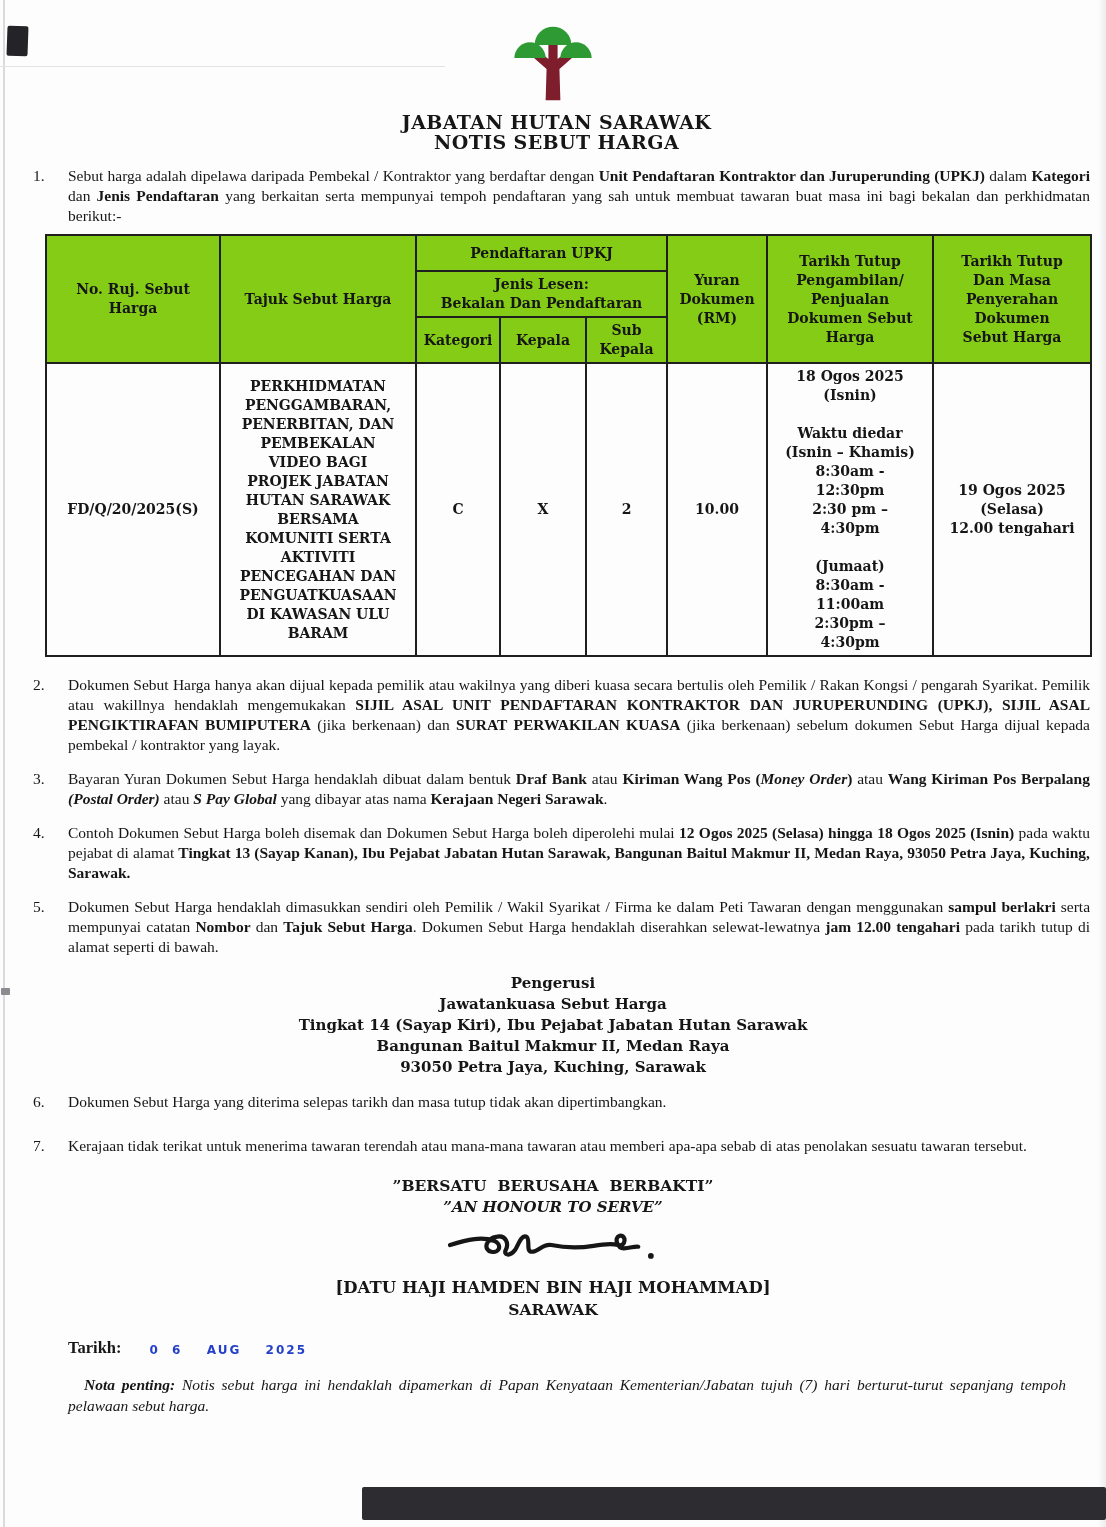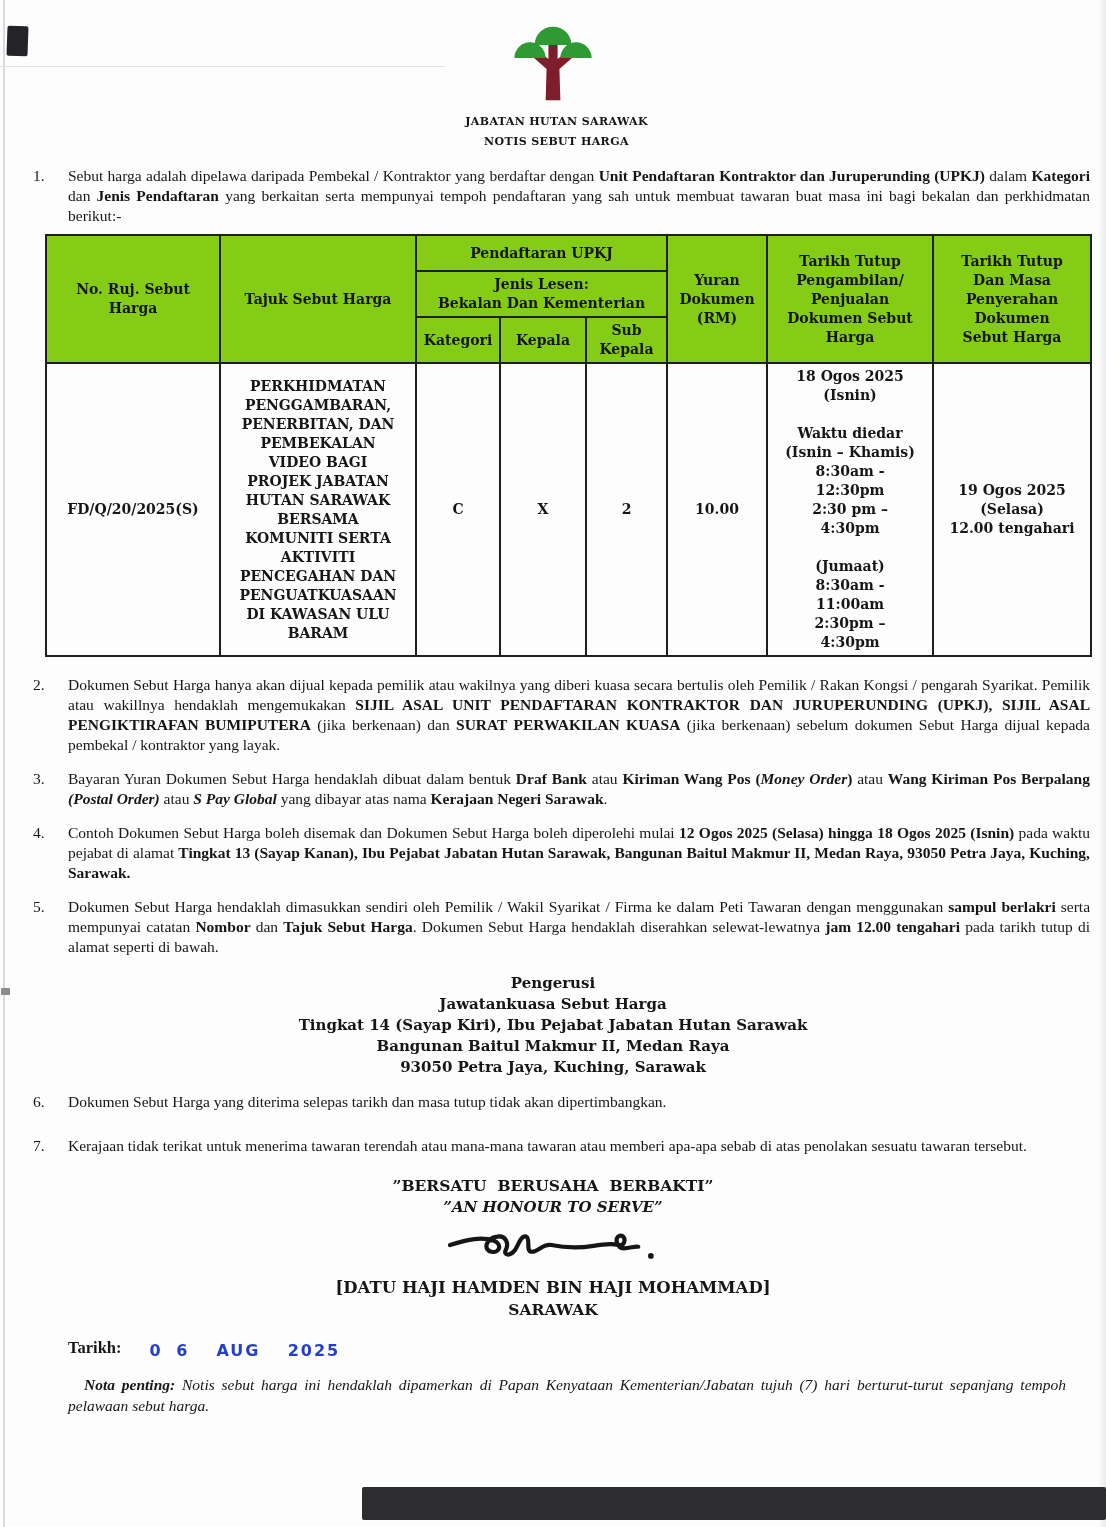--- a/index.html
+++ b/index.html
@@ -12,21 +12,21 @@
   .edge-left { position:absolute; left:3px; top:0; bottom:0; width:2px; background:#dadadf; }
   .edge-right { position:absolute; right:0; top:0; bottom:0; width:8px; background:linear-gradient(to left,#ececef,rgba(255,255,255,0)); }
   .faint-line-top { position:absolute; left:0; top:66px; width:445px; height:1px; background:#e3e3e6; }
   .mark-top-left { position:absolute; left:7px; top:26px; width:21px; height:30px; background:#242428; transform:rotate(2deg); border-radius:2px; }
   .mark-left-small { position:absolute; left:1px; top:988px; width:9px; height:7px; background:#8b8b90; border-radius:1px; }
   .bottom-bar { position:absolute; left:362px; right:0; bottom:7px; height:33px; background:#2d2d31; border-radius:2px; }
 
   
   .hdr { padding-top:12px; text-align:center; }
   .logo { display:inline-block; width:92px; height:86px; }
-  .title { font-family:"DejaVu Serif", serif; font-weight:bold; font-size:11px; letter-spacing:0.4px; line-height:20px;margin-left:7px; }
+  .title { font-family:"DejaVu Serif", serif; font-weight:bold; font-size:19px; letter-spacing:0.4px; line-height:20px;margin-left:7px; }
   .title.first { margin-top:4px; }
 
   
   .para { display:flex; margin:0 16px 0 33px; font-size:15.5px; line-height:20px; }
   .pnum { flex:none; width:35px; }
   .ptxt { flex:1; text-align:justify; }
   .ptxt .b { font-weight:bold; }
   .ptxt .i { font-style:italic; }
   .mt14 { margin-top:14px; } .mt18 { margin-top:18px; } .mt24 { margin-top:24px; }
 
@@ -51,21 +51,21 @@
     font-style:italic; font-size:15px; }
   .sig-wrap { margin-top:2px; text-align:center; }
   .sig-wrap svg { width:260px; height:54px; }
   .signer { text-align:center; font-family:"DejaVu Serif", serif; font-weight:bold; }
   .signer .nm { font-size:16.5px; line-height:23px; }
   .signer .role { font-size:15.5px; line-height:21px; }
   .signer .org { font-size:15.5px; line-height:21px; }
 
   .tarikh-row { margin-top:18px; padding-left:68px; display:flex; align-items:center; }
   .tarikh-label { font-size:16.5px;font-weight:bold; }
-  .stamp { margin-left:28px; font-family:"DejaVu Sans", sans-serif; font-weight:bold; font-size:16px;
+  .stamp { margin-left:28px; font-family:"DejaVu Sans", sans-serif; font-weight:bold; font-size:12px;
     color:#2540c8; letter-spacing:2px; word-spacing:6px; white-space:pre; transform:translateY(2px); }
 
   .nota { margin:16px 40px 0 68px; font-size:15.5px; line-height:21px; font-style:italic; text-align:justify; }
   .nota .lead { font-weight:bold;margin-left:16px; }
 </style>
 </head>
 <body>
 
 <div class="page">
 
@@ -120,21 +120,21 @@
 Dokumen Sebut
 Harga</th>
         <th rowspan="3" class="pre">Tarikh Tutup
 Dan Masa
 Penyerahan
 Dokumen
 Sebut Harga</th>
       </tr>
       <tr class="h2">
         <th colspan="3" class="pre">Jenis Lesen:
-Bekalan Dan Kementerian</th>
+Bekalan Dan Pendaftaran</th>
       </tr>
       <tr class="h3">
         <th>Kategori</th>
         <th>Kepala</th>
         <th class="pre">Sub
 Kepala</th>
       </tr>
     </thead>
     <tbody>
       <tr>

